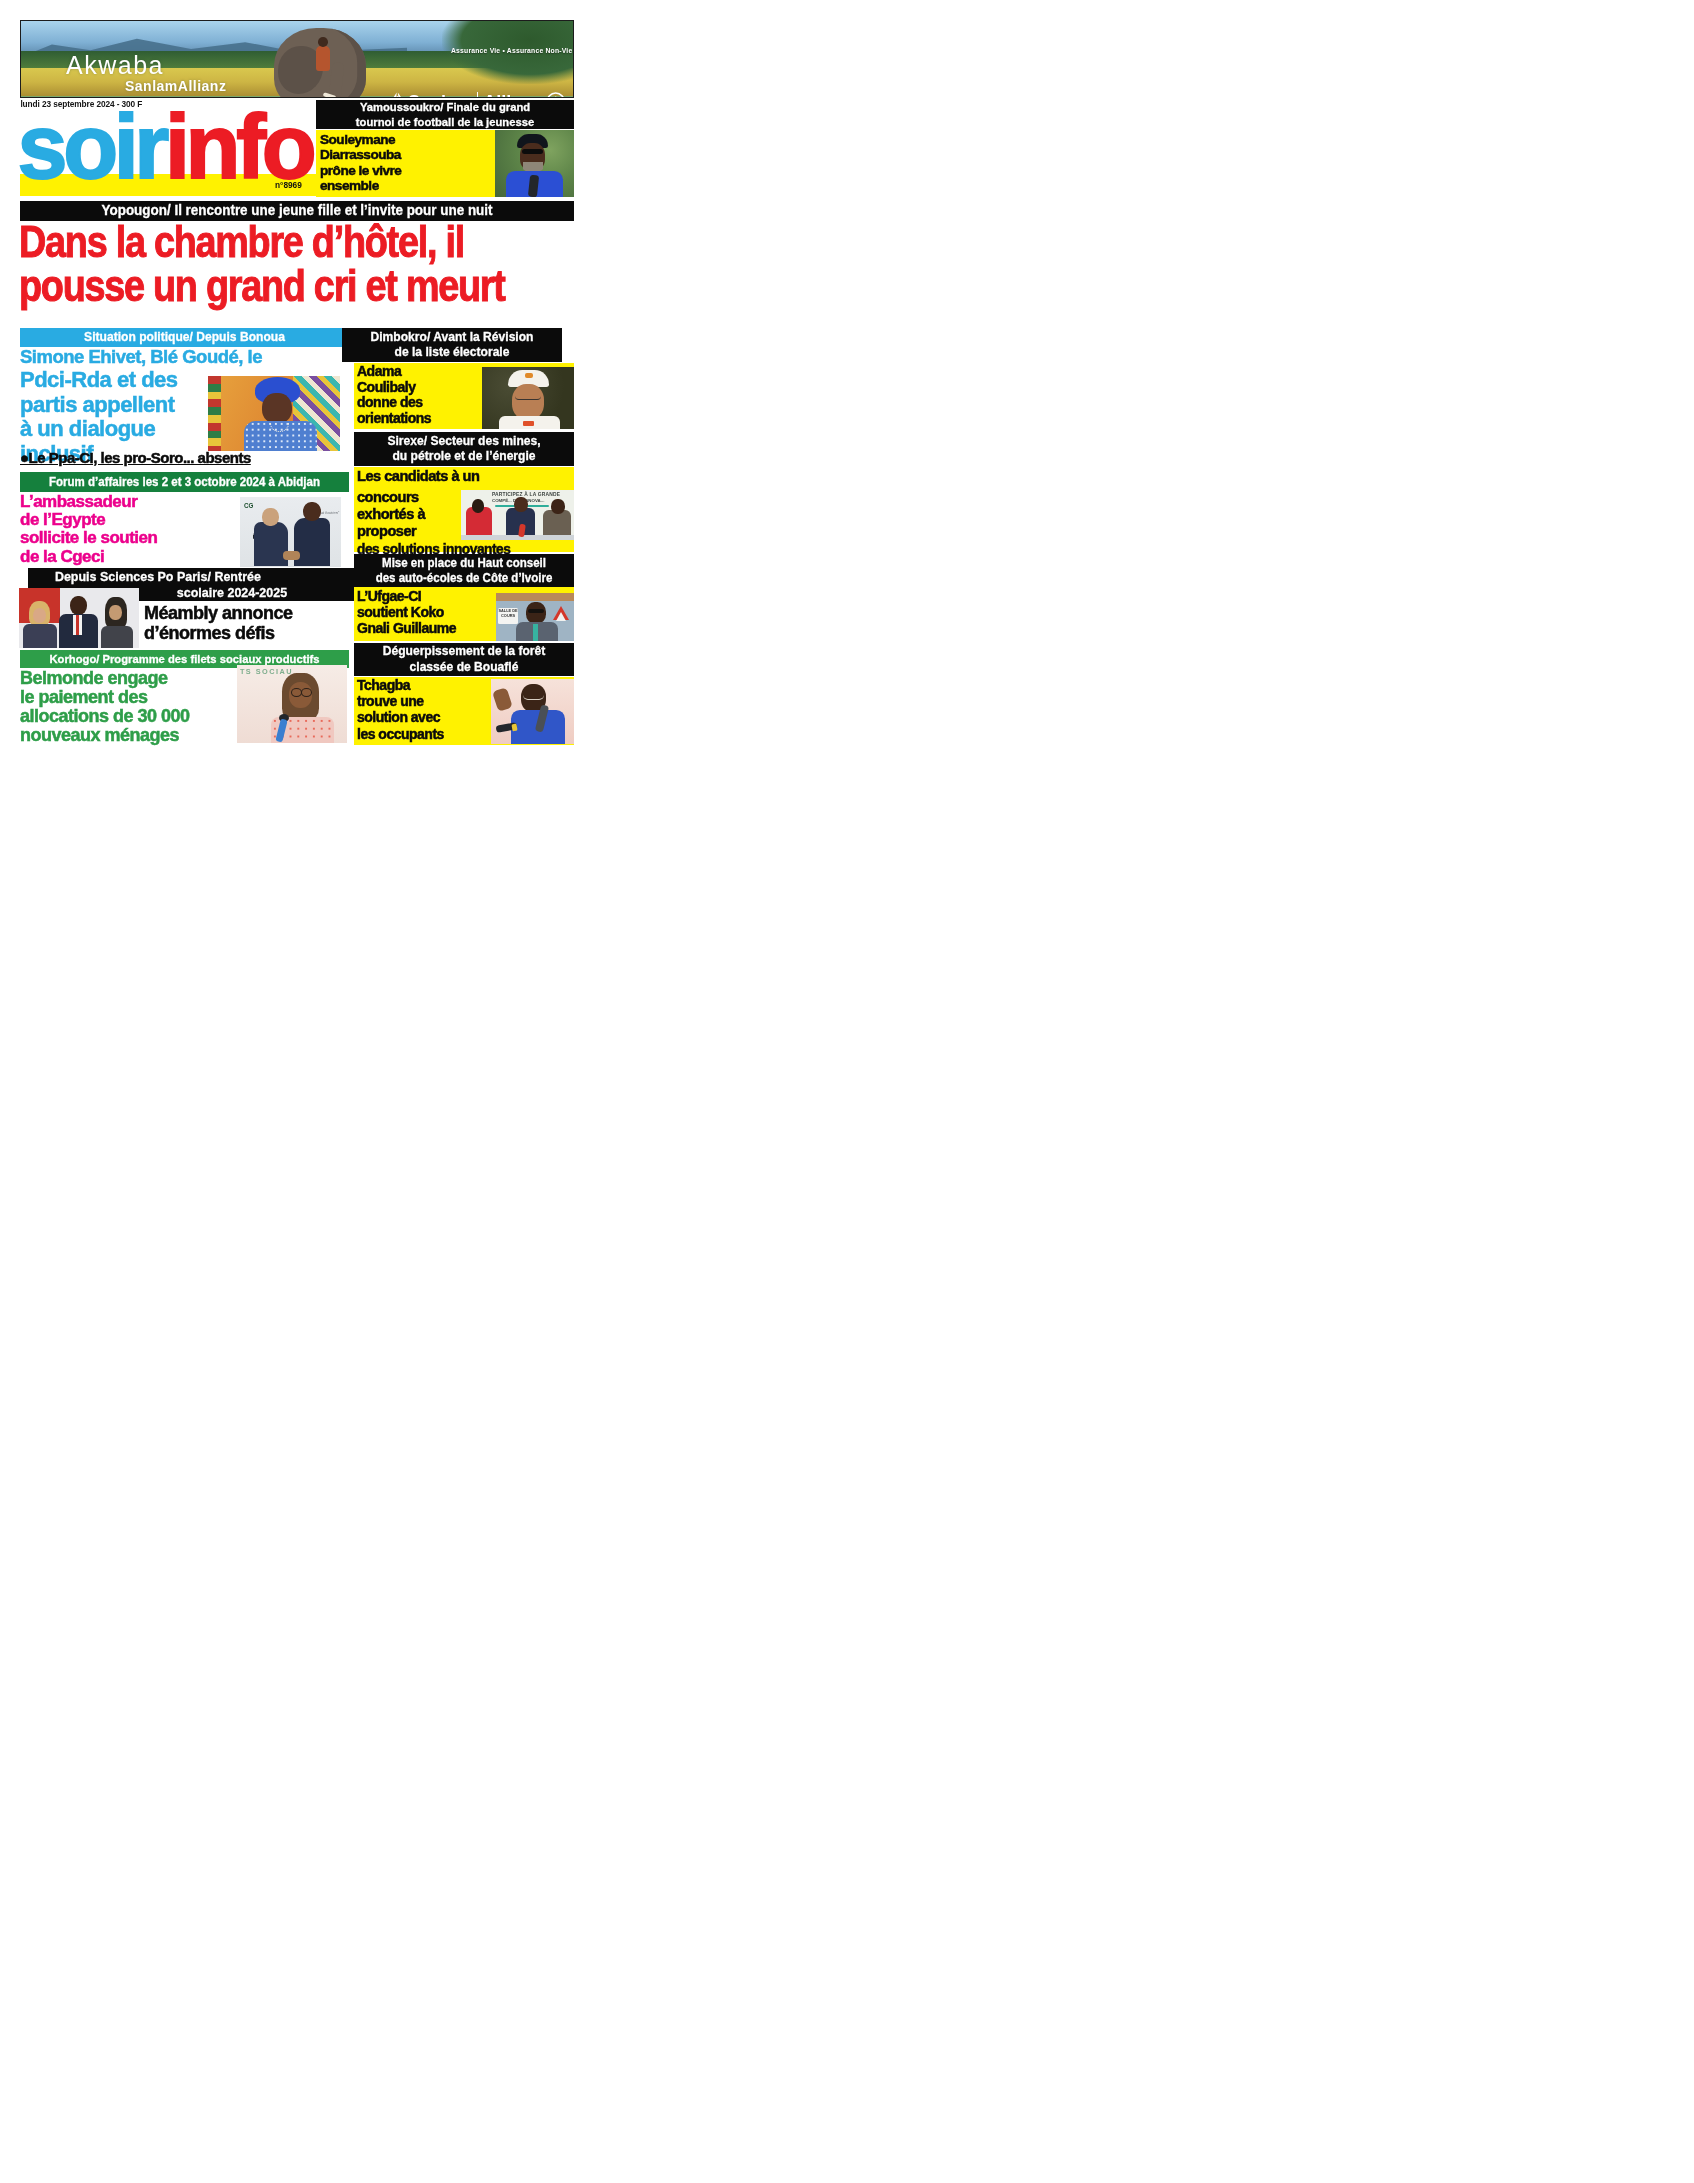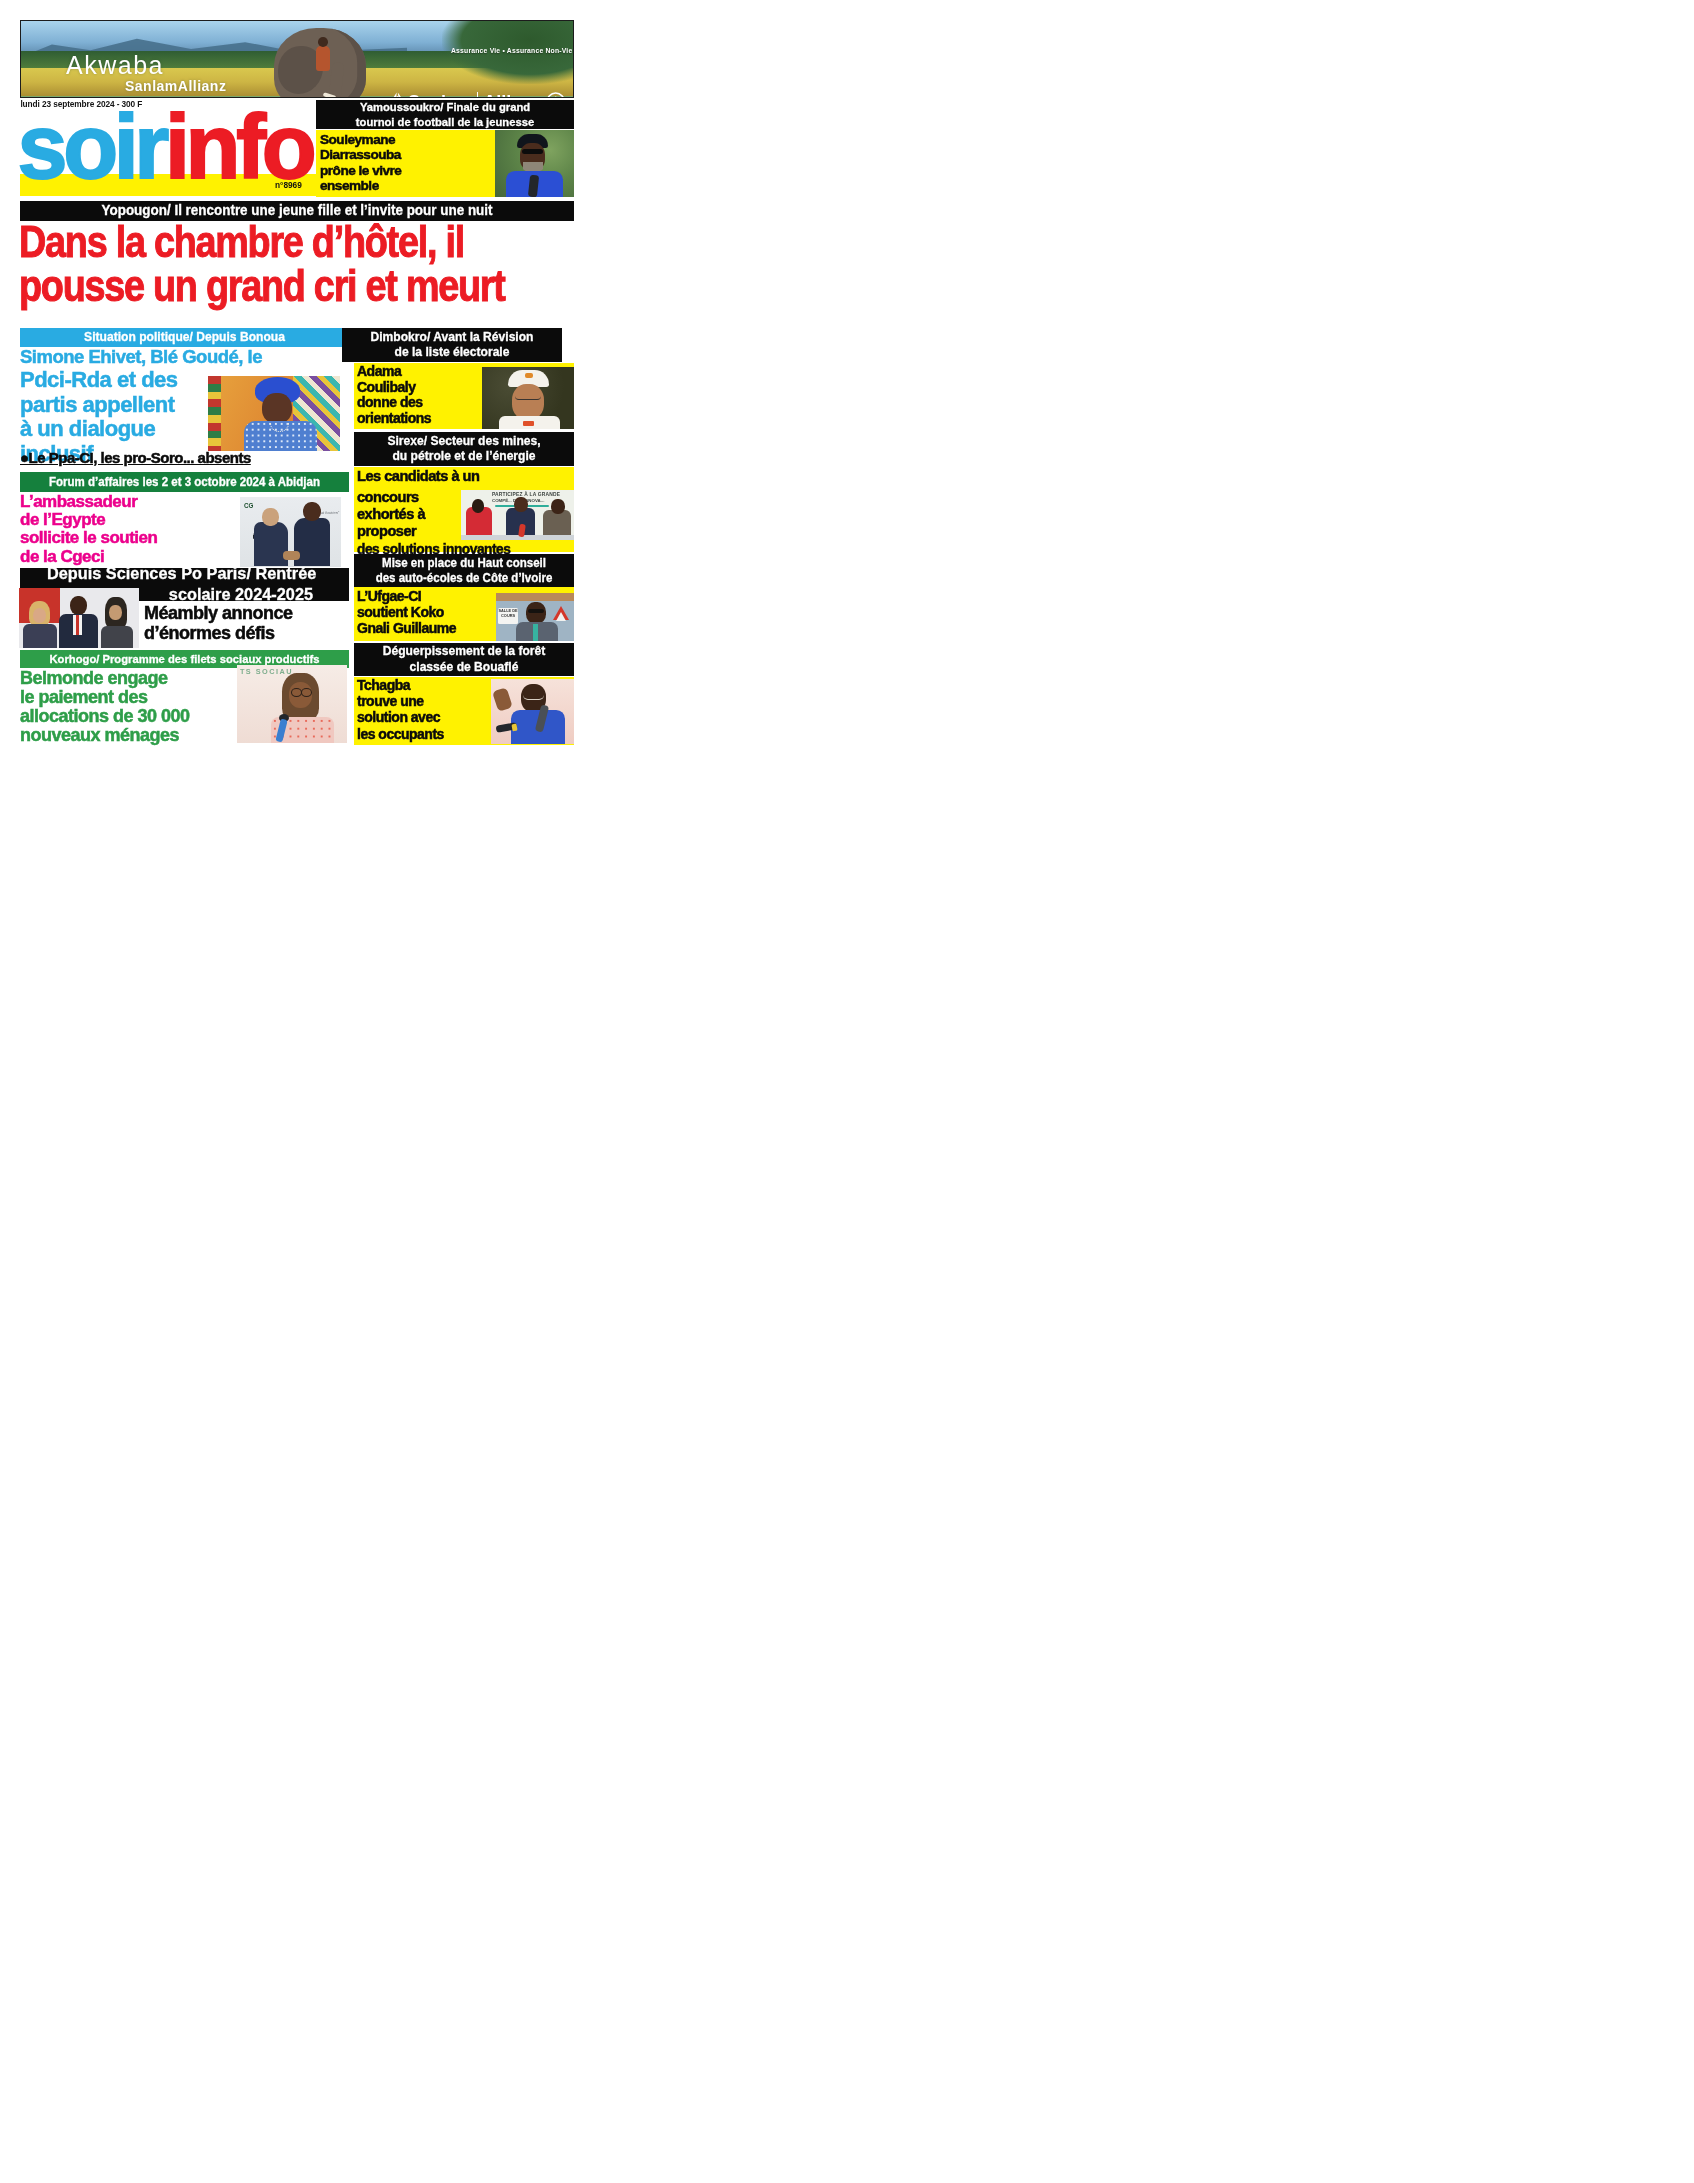--- a/index.html
+++ b/index.html
@@ -47,21 +47,21 @@
   .ym-strip{left:316px;top:100px;width:258px;height:29px;font-size:11.7px;}
   .soul-blk{left:316px;top:130px;width:258px;height:67px;}
   .soul-hl{left:320px;top:132px;color:#0b0b0b;font-size:13.6px;line-height:1.14;}
   
   .cyan-strip{left:20px;top:328px;width:329px;height:18.5px;background:#29ABE2;font-size:12.6px;}
   .simone1{left:20px;top:346px;color:#29ABE2;font-size:18.5px;}
   .simoneR{left:20px;top:368px;color:#29ABE2;font-size:22px;line-height:1.12;}
   .bullet{left:20px;top:449px;color:#0b0b0b;font-size:15px;text-decoration:underline;}
   .mag-strip{left:20px;top:472px;width:329px;height:19.5px;background:#EC008C;font-size:12px;}
   .amb-hl{left:20px;top:493px;color:#EC008C;font-size:17px;line-height:1.07;}
-  .sp-strip{left:20px;top:568px;width:329px;height:33px;font-size:17px;}
+  .sp-strip{left:28px;top:568px;width:329px;height:33px;font-size:13px;}
   .sp-strip .ln1{padding-left:28px;}
   .sp-strip .ln2{padding-left:155px;}
   .meambly{left:144px;top:604px;color:#0b0b0b;font-size:18px;line-height:1.1;}
   .grn-strip{left:20px;top:650px;width:329px;height:18px;background:#2E9E49;font-size:11.7px;}
   .belm-hl{left:20px;top:669px;color:#2E9E49;font-size:18px;line-height:1.06;}
   .dim-strip{left:342px;top:328px;width:220px;height:34px;font-size:12.6px;}
   .adama-blk{left:354px;top:363px;width:220px;height:66px;}
   .adama-hl{left:357px;top:364px;color:#0b0b0b;font-size:14px;line-height:1.12;}
   .sir-strip{left:354px;top:432px;width:220px;height:34px;font-size:12.6px;}
   .cand-blk{left:354px;top:467px;width:220px;height:85px;}

